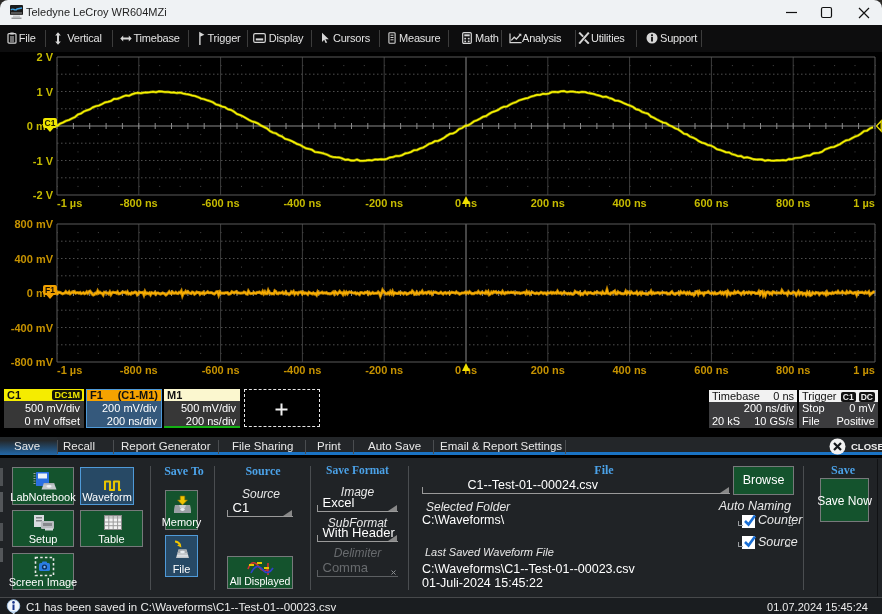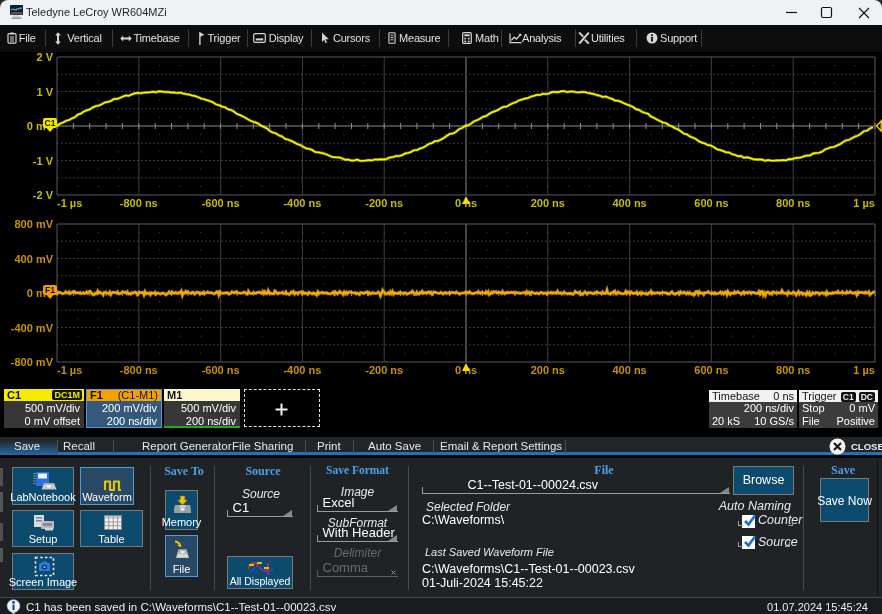--- a/index.html
+++ b/index.html
@@ -30,21 +30,21 @@
 
 #tabbar { position:absolute; left:0; top:437px; width:882px; height:18px; background:#232629; border-bottom:3px solid #1a73c4; }
 #tabbar .tab { position:absolute; top:0; height:18px; line-height:18px; color:#e8e8e8; font-size:11.5px; white-space:nowrap; }
 #tabbar .activebg { position:absolute; left:0; top:0; width:57px; height:18px; background:linear-gradient(#24282b 20%, #2268a8); }
 #tabbar .tsep { position:absolute; top:3px; width:1px; height:14px; background:#4a4d50; }
 #panel { position:absolute; left:0; top:458px; width:882px; height:139px; background:#202326; color:#e8e8e8; }
 #status { position:absolute; left:0; top:597px; width:882px; height:17px; background:#1a1d20; border-top:1px solid #47494b; color:#ececec; font-size:11px; }
 .sechead { position:absolute; color:#4ba2e8; font-weight:bold; font-size:12px;font-family:Liberation Serif, serif; }
 .ital { position:absolute; font-style:italic; font-size:12px; color:#e8e8e8; }
 .vsep { position:absolute; width:1px; background:#4a4d50; top:466px; height:124px; }
-.gbtn { position:absolute; background:#0c4a6e; border:1px solid #77797b; color:#fff; font-size:11px; text-align:center; }
+.gbtn { position:absolute; background:#14532d; border:1px solid #77797b; color:#fff; font-size:11px; text-align:center; }
 .gbtn .lbl { position:absolute; bottom:1px; left:-6px; right:-6px; white-space:nowrap; }
 .selbtn { background:#274965; border:1px solid #4f9ad8; }
 .combo { position:absolute; }
 .combo .cline { position:absolute; left:0; bottom:0; right:0; height:1px; background:#9a9a9a; }
 .combo .cleft { position:absolute; left:0; bottom:0; width:1px; height:7px; background:#9a9a9a; }
 .combo .ctri { position:absolute; right:1px; bottom:1px; width:0; height:0; border-bottom:6px solid #888; border-left:9px solid transparent; }
 .combo .ctxt { position:absolute; left:5.5px; bottom:2.5px; font-size:13px; color:#fff; white-space:nowrap; }
 .cbx { position:absolute; width:13px; height:13px; background:#fff; }
 .cbx svg { position:absolute; left:0px; top:1px; }
 </style>
@@ -244,21 +244,21 @@
         </g>
 <path d="M876.5,126 L881.2,121 L881.2,131 Z" fill="none" stroke="#e8dc00" stroke-width="1.3"></path>
 </svg>
   </div>
 
   <div class="chbox" style="left:4px; width:80px; background:#373737;">
     <div class="hd" style="background:#f5ec00;">C1<span class="badge">DC1M</span></div>
     <div class="bd">500 mV/div<br>0 mV offset</div>
   </div>
   <div class="chbox" style="left:86px; width:76px; background:#35597c; border:1px solid #4f9ad8;">
-    <div class="hd" style="background:#f5a200; height:11px; line-height:11px;">F1<span style="position:absolute; right:3px; font-weight:normal;">(C1-M1)</span></div>
+    <div class="hd" style="background:#f5a200; height:11px; line-height:11px;">F1<span style="position:absolute; right:3px; font-weight:bold;">(C1-M1)</span></div>
     <div class="bd" style="height:25px;">200 mV/div<br>200 ns/div</div>
   </div>
   <div class="chbox" style="left:164px; width:76px; background:#373737; border-bottom:2px solid #14b014;">
     <div class="hd" style="background:#fbf7cf;">M1</div>
     <div class="bd" style="height:25px;">500 mV/div<br>200 ns/div</div>
   </div>
   <div style="position:absolute; left:244px; top:389px; width:76px; height:38px; border:1px dashed #e6e6e6;">
     <svg style="position:absolute;left:30px;top:13px;" width="13" height="13" viewBox="0 0 13 13">
         <path d="M6.5,0.5 V12.5 M0.5,6.5 H12.5" stroke="#f0f0f0" stroke-width="2"></path>
       </svg>
@@ -295,21 +295,21 @@
         </div>
       </div>
   </div>
 
   <div id="tabbar">
     <div class="activebg"></div>
     <div class="tab" style="left:14px;">Save</div>
     <div class="tsep" style="left:56.7px;"></div>
     <div class="tab" style="left:63px;">Recall</div>
     <div class="tsep" style="left:113.4px;"></div>
-    <div class="tab" style="left:142px;">Report Generator</div>
+    <div class="tab" style="left:121px;">Report Generator</div>
     <div class="tsep" style="left:218px;"></div>
     <div class="tab" style="left:232px;">File Sharing</div>
     <div class="tsep" style="left:305px;"></div>
     <div class="tab" style="left:317px;">Print</div>
     <div class="tsep" style="left:353px;"></div>
     <div class="tab" style="left:368px;">Auto Save</div>
     <div class="tsep" style="left:433px;"></div>
     <div class="tab" style="left:440px;">Email &amp; Report Settings</div>
     <div class="tsep" style="left:565px;"></div>
     <div style="position:absolute; left:829px; top:1px;"><svg width="17" height="17" viewBox="0 0 17 17">

